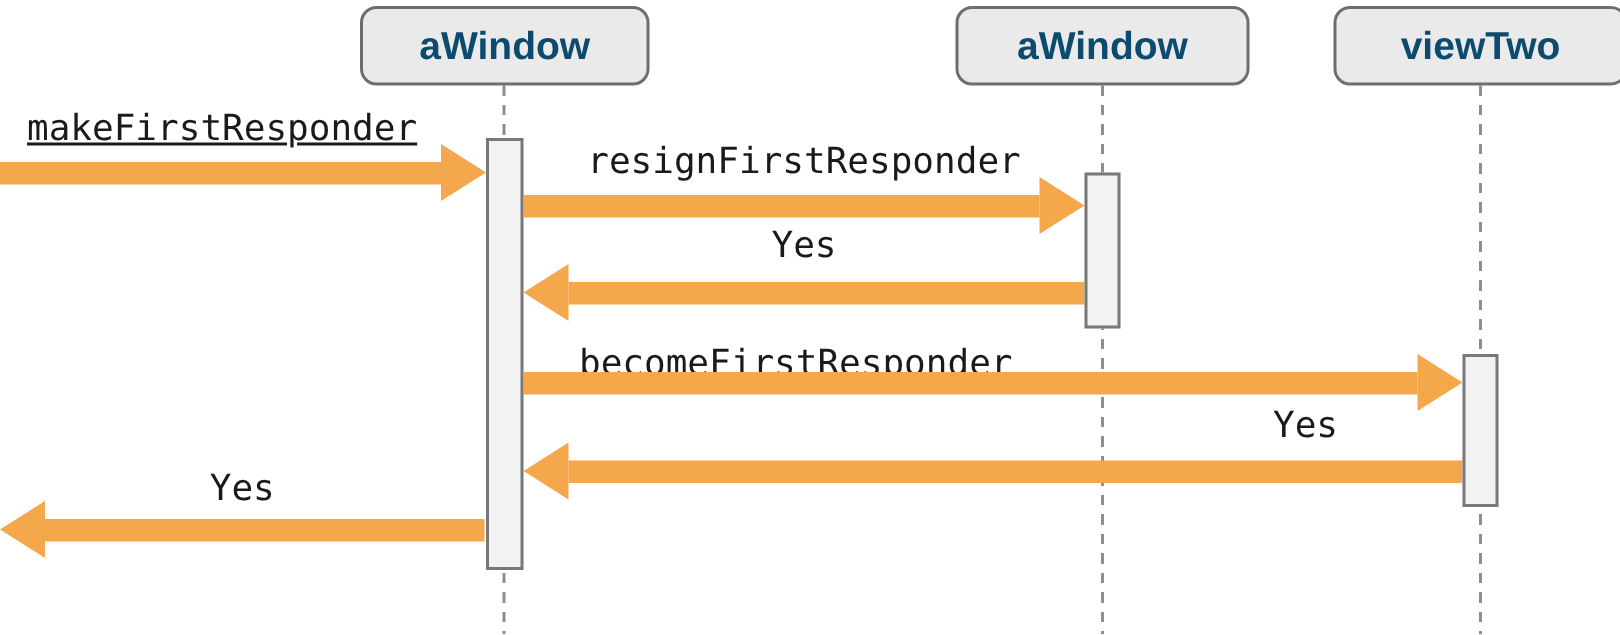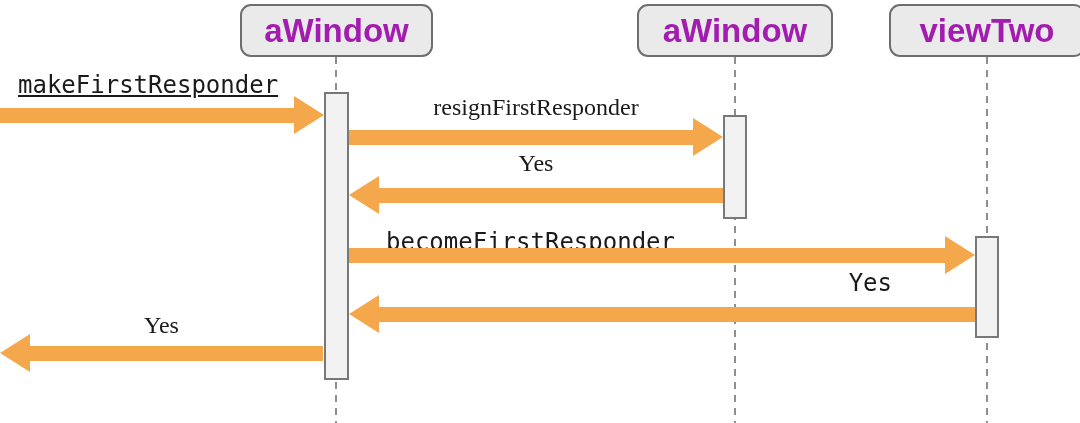--- a/index.html
+++ b/index.html
@@ -28,23 +28,23 @@
     height: 53px;
     box-sizing: border-box;
     background: var(--actor-fill);
     border: 2px solid var(--actor-border);
     border-radius: 11px;
     display: flex;
     align-items: center;
     justify-content: center;
   }
   .actor span {
-    font-size: 33px;
+    font-size: 26px;
     font-weight: bold;
-    color: #a21caf;
+    color: #0c4a6e;
     letter-spacing: 0px;
   }
   
   .lifeline {
     position: absolute;
     width: 2px;
     top: 57px;
     height: 366px;
     background: repeating-linear-gradient(
       to bottom,
@@ -81,21 +81,21 @@
   }
   
   .msg-label {
     position: absolute;
     font-family: "DejaVu Sans Mono", monospace;
     font-size: 24px;
     line-height: 24px;
     color: var(--label);
     white-space: nowrap;
   }
-  .center { text-align: center; font-family: Liberation Serif, serif; }
+  .center { text-align: center; }
   .right  { text-align: right; }
 </style>
 </head>
 <body>
 
 <div class="stage">
 
   <div class="lifeline" style="left:335px;"></div>
   <div class="lifeline" style="left:734px;"></div>
   <div class="lifeline" style="left:986px;"></div>

